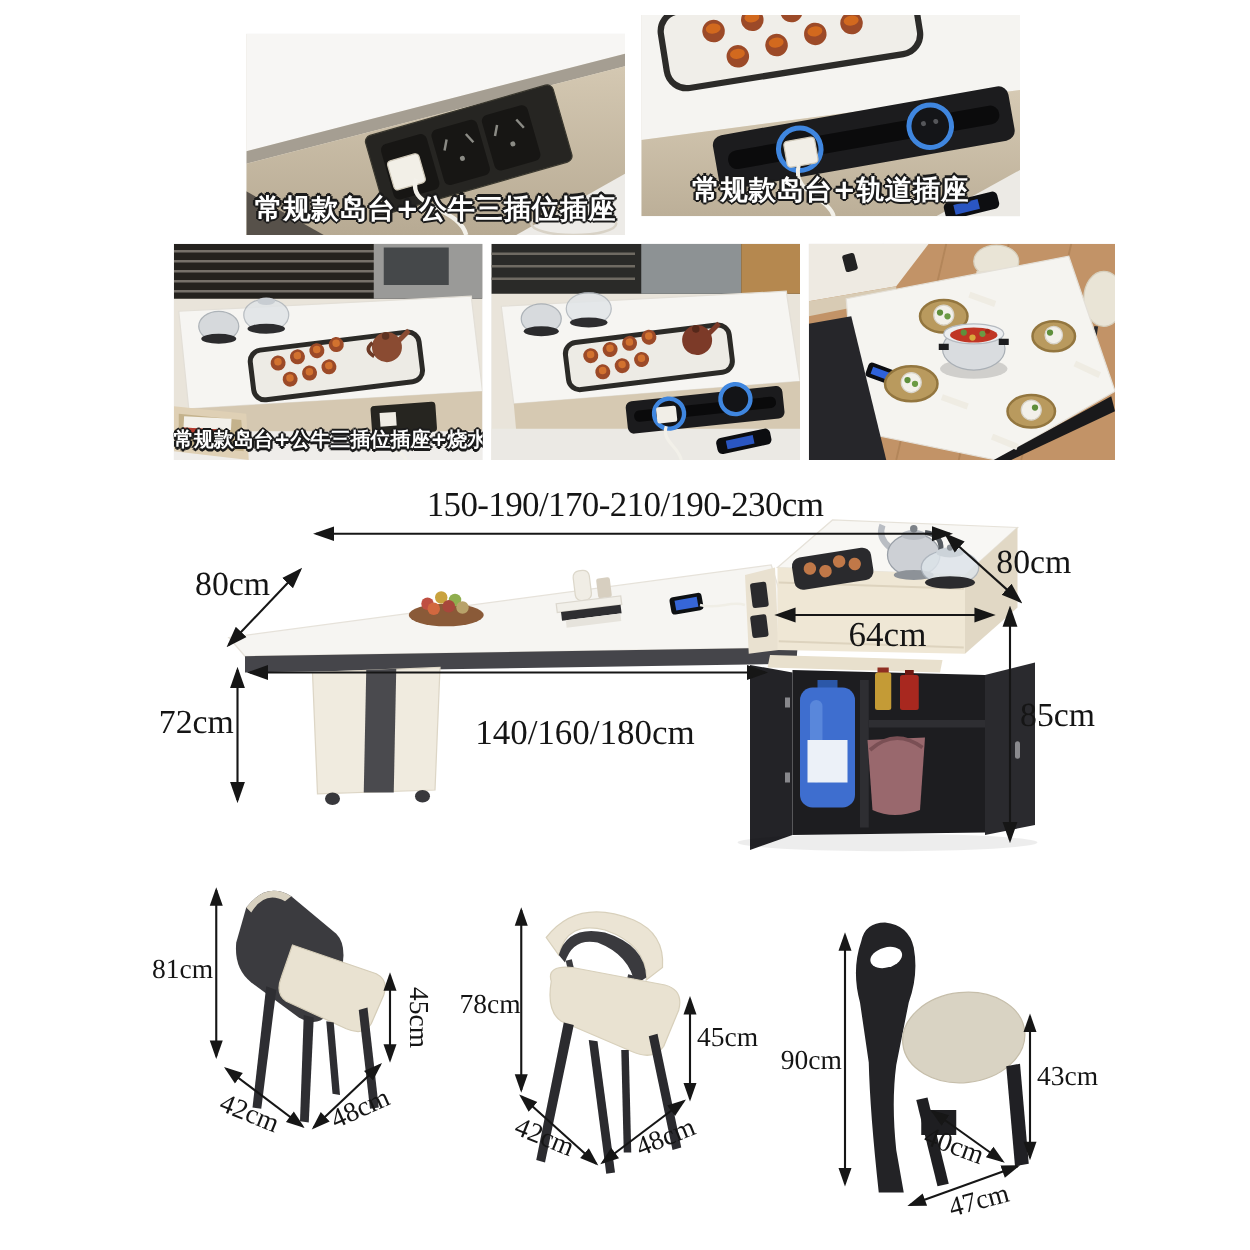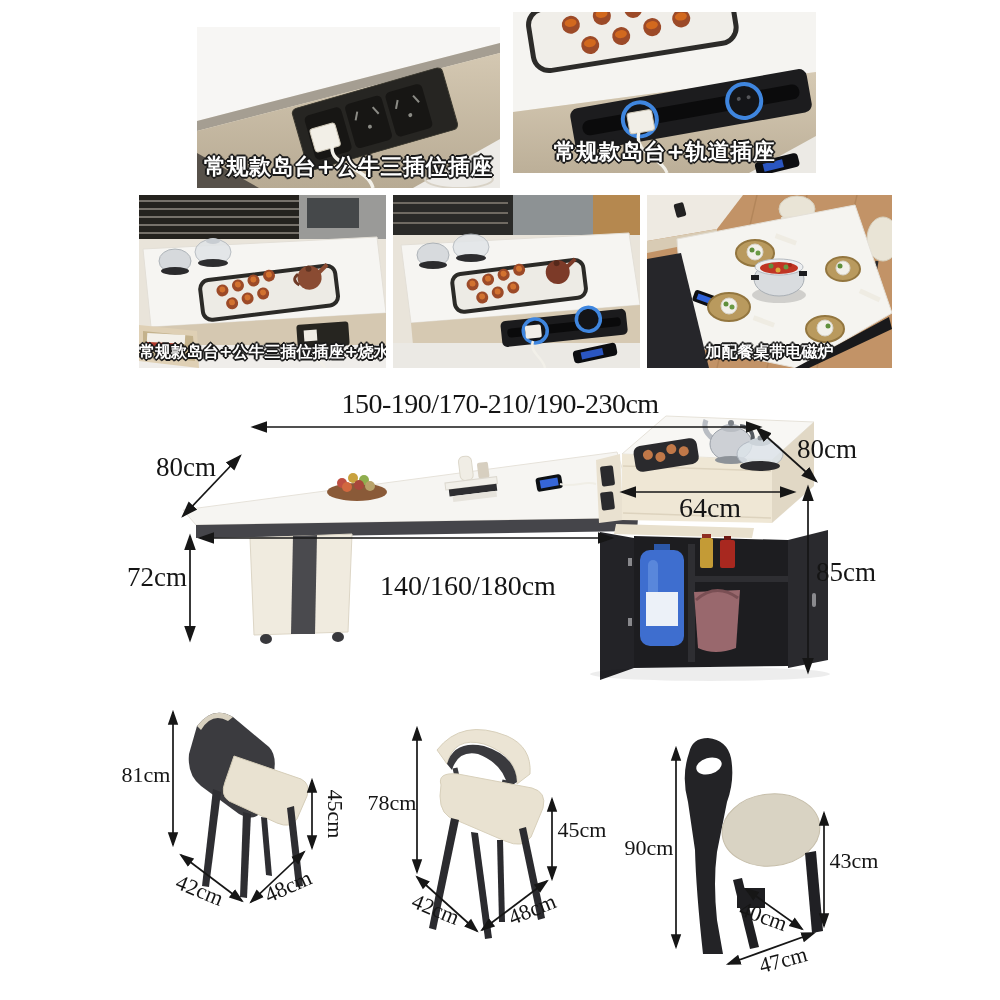--- a/index.html
+++ b/index.html
@@ -275,21 +275,20 @@
         <ellipse cx="132" cy="72" rx="24" ry="8" fill="#eceef0" stroke="#b5bac0"></ellipse>
         <ellipse cx="132" cy="73" rx="19" ry="6" fill="#c03524"></ellipse>
         <circle cx="124" cy="71" r="2.5" fill="#5f8f3c"></circle>
           <circle cx="139" cy="72" r="2.5" fill="#6a9a44"></circle>
         <circle cx="131" cy="75" r="2.5" fill="#d9a93c"></circle>
           <circle cx="143" cy="70" r="2" fill="#a32718"></circle>
         <rect x="104" y="80" width="8" height="5" fill="#1c1c1e"></rect>
         <rect x="152" y="76" width="8" height="5" fill="#1c1c1e"></rect>
       </g>
     </svg>
-    <figcaption class="caption r2">加配餐桌带电磁炉</figcaption>
   </figure>
 
   <svg class="dimsvg" style="top:368px" width="1000" height="322" viewBox="0 0 1000 322">
     <defs>
       <marker id="ahD" viewBox="0 0 10 8" refX="8.5" refY="4" markerWidth="10" markerHeight="8" orient="auto-start-reverse">
         <path d="M0,0.5 L10,4 L0,7.5 z" fill="#161616"></path>
       </marker>
     </defs>
 
     <g>

